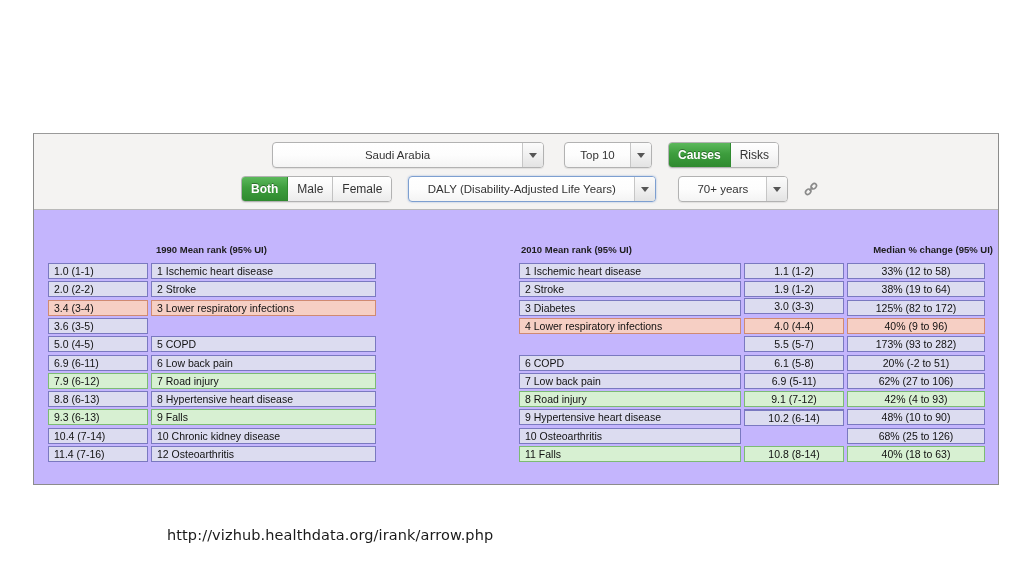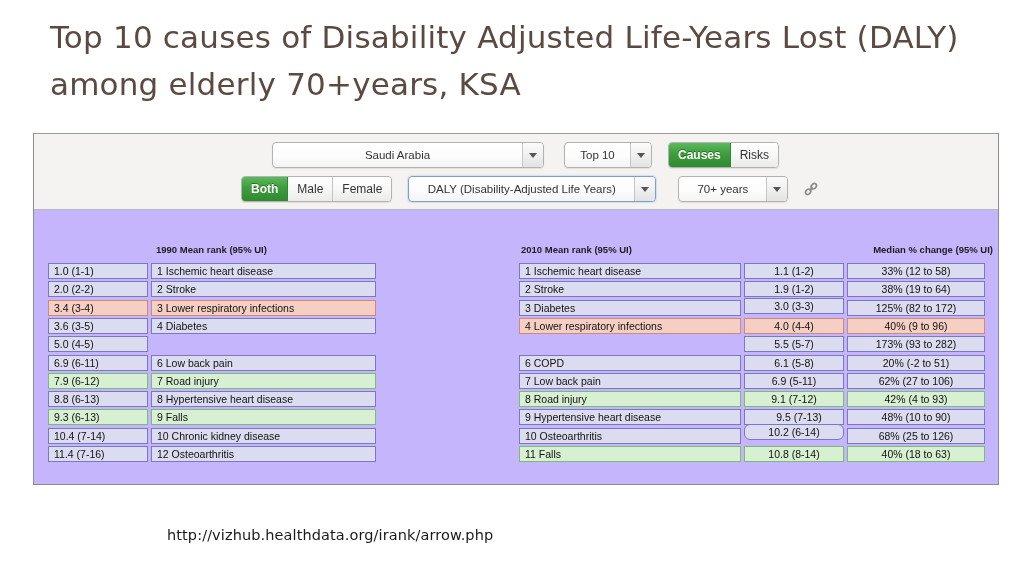--- a/index.html
+++ b/index.html
@@ -176,22 +176,20 @@
     color: #1a1a1a;
     font-family: "DejaVu Sans", sans-serif;
     letter-spacing: .1px;
   }
 </style>
 </head>
 <body>
 
 <div id="root">
 
-  <div class="slide-title">Top 10 causes of Disability Adjusted Life-Years Lost (DALY)
-among elderly 70+years, KSA</div>
 
   <div class="viz-panel">
 
     <div class="toolbar">
 
       <div class="toolbar-row row1">
         <div class="ctl sel-country">
           <div class="val">Saudi Arabia</div>
           <div class="arrow">
               <span></span>
@@ -258,22 +256,22 @@
           <line x1="342" y1="244" x2="485" y2="225.70000000000002" stroke="#2a2a7a" stroke-width="1.5"></line>
         </svg>
       <div class="rows" id="rows-container">
           <div class="cell left-rank" style="top: 53px;">1.0 (1-1)</div>
           <div class="cell left-name" style="top: 53px;">1 Ischemic heart disease</div>
           <div class="cell left-rank" style="top: 71.3px;">2.0 (2-2)</div>
           <div class="cell left-name" style="top: 71.3px;">2 Stroke</div>
           <div class="cell left-rank pink" style="top: 89.6px;">3.4 (3-4)</div>
           <div class="cell left-name pink" style="top: 89.6px;">3 Lower respiratory infections</div>
           <div class="cell left-rank" style="top: 107.9px;">3.6 (3-5)</div>
-          <div class="cell left-name" style="top: 107.9px;">4 Diabetes</div>
           <div class="cell left-rank" style="top: 126.2px;">5.0 (4-5)</div>
+          <div class="cell left-name" style="top: 126.2px;">5 COPD</div>
           <div class="cell left-rank" style="top: 144.5px;">6.9 (6-11)</div>
           <div class="cell left-name" style="top: 144.5px;">6 Low back pain</div>
           <div class="cell left-rank green" style="top: 162.8px;">7.9 (6-12)</div>
           <div class="cell left-name green" style="top: 162.8px;">7 Road injury</div>
           <div class="cell left-rank" style="top: 181.1px;">8.8 (6-13)</div>
           <div class="cell left-name" style="top: 181.1px;">8 Hypertensive heart disease</div>
           <div class="cell left-rank green" style="top: 199.4px;">9.3 (6-13)</div>
           <div class="cell left-name green" style="top: 199.4px;">9 Falls</div>
           <div class="cell left-rank" style="top: 217.7px;">10.4 (7-14)</div>
           <div class="cell left-name" style="top: 217.7px;">10 Chronic kidney disease</div>
@@ -299,21 +297,21 @@
           <div class="cell right-name" style="top: 162.8px;">7 Low back pain</div>
           <div class="cell right-rank" style="top: 162.8px;">6.9 (5-11)</div>
           <div class="cell right-chg" style="top: 162.8px;">62% (27 to 106)</div>
           <div class="cell right-name green" style="top: 181.1px;">8 Road injury</div>
           <div class="cell right-rank green" style="top: 181.1px;">9.1 (7-12)</div>
           <div class="cell right-chg green" style="top: 181.1px;">42% (4 to 93)</div>
           <div class="cell right-name" style="top: 199.4px;">9 Hypertensive heart disease</div>
           <div class="cell right-rank" style="top: 199.4px; padding-left: 10px;">9.5 (7-13)</div>
           <div class="cell right-chg" style="top: 199.4px;">48% (10 to 90)</div>
           <div class="cell right-name" style="top: 217.7px;">10 Osteoarthritis</div>
-          <div class="cell right-rank" style="top: 214px; border-radius: 6px;">10.2 (6-14)</div>
+          <div class="cell right-rank" style="top: 200px;">10.2 (6-14)</div>
           <div class="cell right-chg" style="top: 217.7px;">68% (25 to 126)</div>
           <div class="cell right-name green" style="top: 236px;">11 Falls</div>
           <div class="cell right-rank green" style="top: 236px;">10.8 (8-14)</div>
           <div class="cell right-chg green" style="top: 236px;">40% (18 to 63)</div>
         </div>
     </div>
 
   </div>
 
   <div class="caption">http://vizhub.healthdata.org/irank/arrow.php</div>

